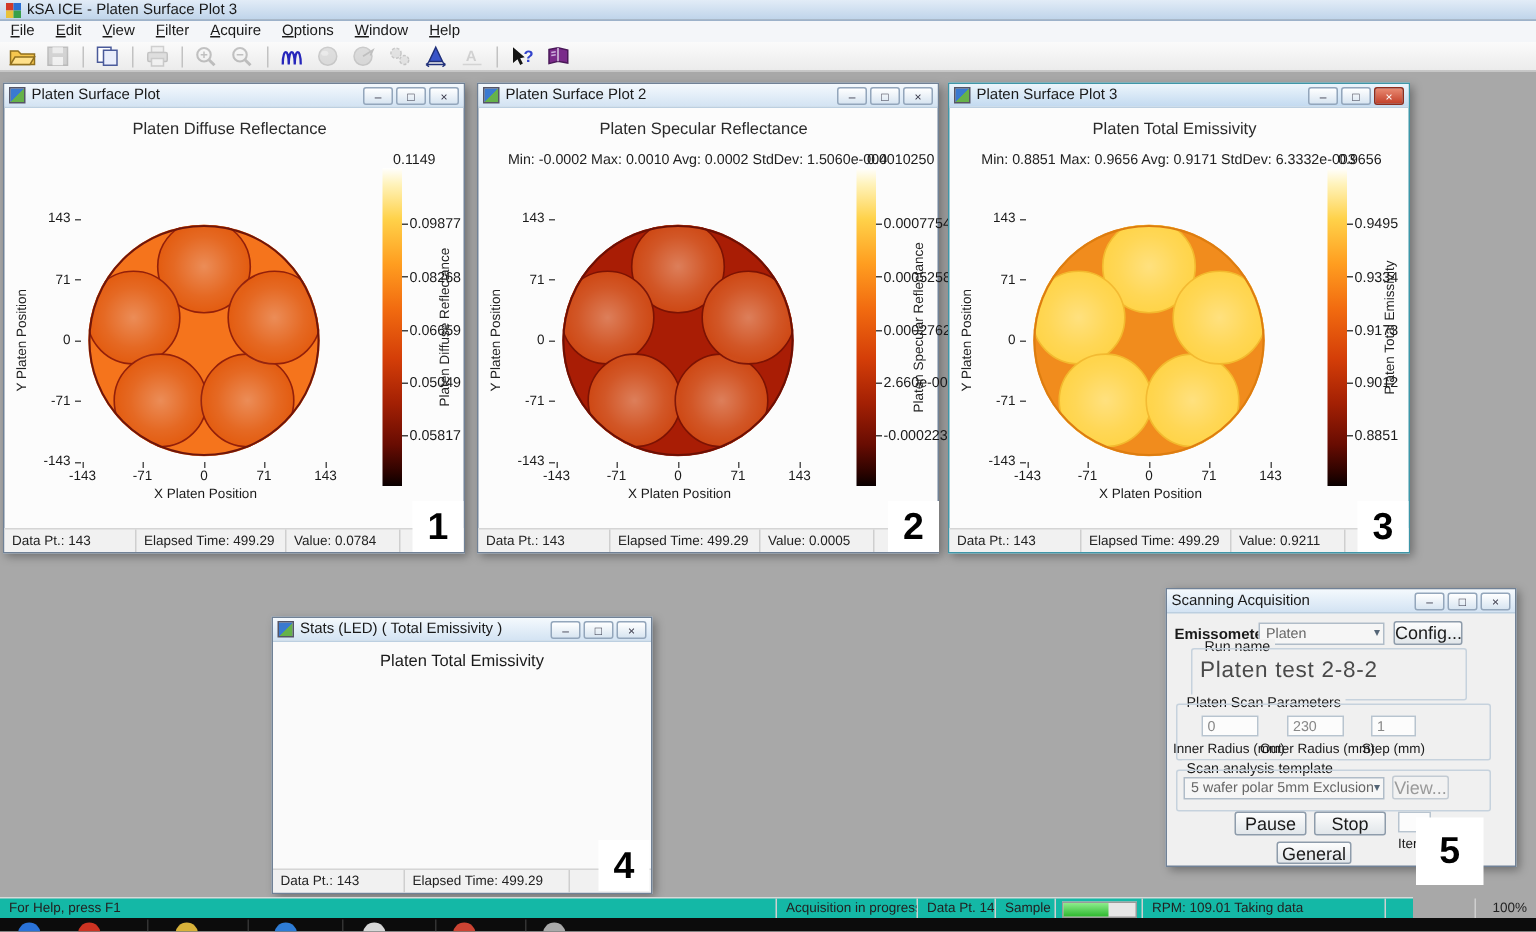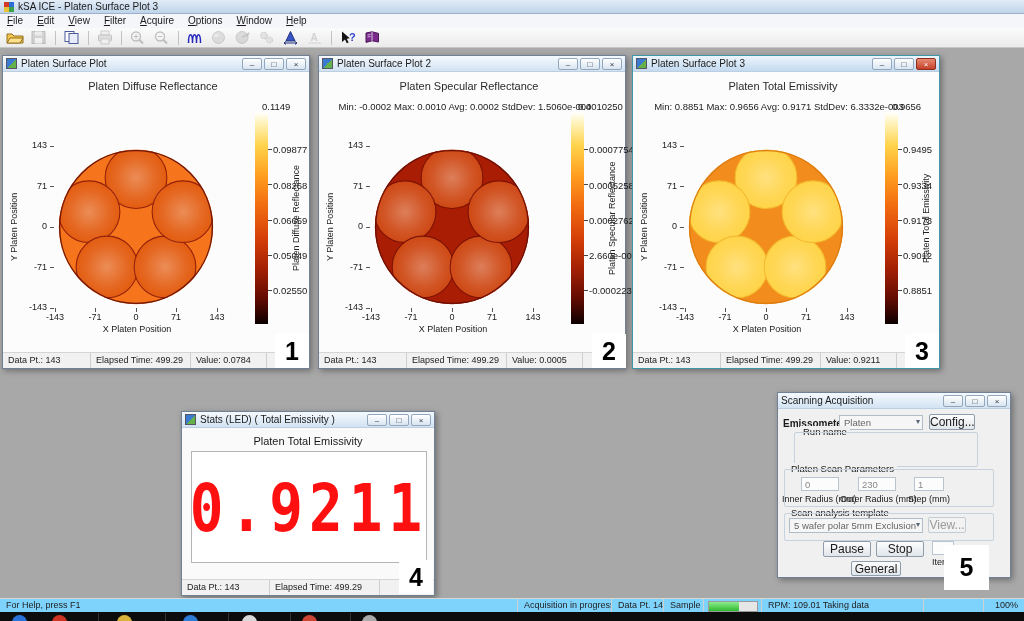--- a/index.html
+++ b/index.html
@@ -13,21 +13,21 @@
   #menubar{position:absolute;left:0;top:14px;width:1024px;height:14px;background:#f4f6f9;
     display:flex;align-items:center;font-size:10px;}
   #menubar .mi{padding:0 7px;height:14px;line-height:14px;}
   #menubar .mi:first-letter{text-decoration:underline;}
   #toolbar{position:absolute;left:0;top:28px;width:1024px;height:20px;
     background:linear-gradient(#fbfbfb,#ebebeb);border-bottom:1px solid #c6c6c6;
     display:flex;align-items:center;padding-left:4px;gap:2px;box-sizing:border-box;}
   .tbtn{width:22px;height:17px;display:flex;align-items:center;justify-content:center;}
   .tbtn.dis{opacity:.38;filter:grayscale(100%);}
   .tsep{width:1px;height:14px;background:#c2c2c2;margin:0 3px;}
-  #mainstatus{position:absolute;left:0;top:598px;width:1024px;height:14px;background:#7dd3fc;
+  #mainstatus{position:absolute;left:0;top:598px;width:942px;height:14px;background:#14b8a6;
     border-top:1px solid #d8d8d8;font-size:9px;color:#222;box-sizing:border-box;}
   #mainstatus .seg{position:absolute;top:0;height:13px;line-height:13px;padding:0 6px;
     border-right:1px solid #cfcfcf;white-space:nowrap;overflow:hidden;box-sizing:border-box;}
   .pframe{position:absolute;left:4px;top:2px;width:48px;height:9px;border:1px solid #9a9a9a;background:#e6e6e6;}
   .pfill{height:100%;background:linear-gradient(#8cec8c,#2fb92f);}
   #taskbar{position:absolute;left:0;top:612px;width:1024px;height:9px;background:#0c0c0c;overflow:hidden;}
   .tico{position:absolute;top:3px;width:15px;height:15px;border-radius:50%;}
   .tbsep{position:absolute;top:1px;width:1px;height:8px;background:#333;}
 
   
@@ -286,21 +286,21 @@
       </g>
       <circle r="99" fill="none" stroke-width="1.8" stroke="#70160a"></circle>
     </svg>
   </div>
   <div class="cbar"></div>
   <span class="cbtop">0.1149</span>
   <span class="cbt" style="top:88px">0.09877</span>
   <span class="cbt" style="top:124px">0.08268</span>
   <span class="cbt" style="top:159px">0.06659</span>
   <span class="cbt" style="top:194px">0.05049</span>
-  <span class="cbt" style="top:229px">0.02550</span>
+  <span class="cbt" style="top:229px">0.05817</span>
   <i class="cbm" style="top:93px"></i>
     <i class="cbm" style="top:128px"></i>
     <i class="cbm" style="top:164px"></i>
     <i class="cbm" style="top:199px"></i>
     <i class="cbm" style="top:234px"></i>
   <div class="cblab vtext">Platen Diffuse Reflectance</div>
   <div class="wstatus">
     <span class="ws" style="width:88px">Data Pt.: 143</span>
     <span class="ws" style="width:100px">Elapsed Time: 499.29</span>
     <span class="ws" style="width:76px">Value: 0.0784</span>
@@ -458,23 +458,20 @@
   <div class="tbar">
     <span class="wicon"></span>
     <span class="wtitle">Stats (LED) ( Total Emissivity )</span>
     <span class="wbtns">
       <span class="wb">–</span>
       <span class="wb">□</span>
       <span class="wb">×</span>
     </span>
   </div>
   <div class="heading">Platen Total Emissivity</div>
-  <div id="ledbox">
-    <span id="ledval" style="color: rgb(255, 16, 16);">0.9211</span>
-  </div>
   <div class="wstatus">
     <span class="ws" style="width:88px">Data Pt.: 143</span>
     <span class="ws" style="width:110px">Elapsed Time: 499.29</span>
     <span class="ws" style="flex:1;border-right:none"></span>
   </div>
 </div>
 
 <div class="win" id="scanwin">
   <div class="tbar">
     <span class="wtitle">Scanning Acquisition</span>
@@ -483,20 +480,21 @@
       <span class="wb">□</span>
       <span class="wb">×</span>
     </span>
   </div>
   <span class="lbl" style="left:5px;top:25px;font-weight:bold">Emissometer:</span>
   <div class="combo" style="left:61px;top:22px;width:84px;height:15px">Platen</div>
   <div class="btn" style="left:151px;top:21px;width:46px;height:16px;line-height:15px">Config...</div>
 
   <span class="glabel" style="left:22px;top:33px">Run name</span>
   <div class="gbox" style="left:16px;top:39px;width:182px;height:33px"></div>
+  <div id="runname">Platen test 2-8-2</div>
 
   <span class="glabel" style="left:10px;top:70px">Platen Scan Parameters</span>
   <div class="gbox" style="left:6px;top:76px;width:208px;height:36px"></div>
   <div class="textbox dis" style="left:23px;top:84px;width:38px;height:14px">0</div>
   <div class="textbox dis" style="left:80px;top:84px;width:38px;height:14px">230</div>
   <div class="textbox dis" style="left:136px;top:84px;width:30px;height:14px">1</div>
   <span class="slbl" style="left:4px;top:101px">Inner Radius (mm)</span>
   <span class="slbl" style="left:62px;top:101px">Outer Radius (mm)</span>
   <span class="slbl" style="left:130px;top:101px">Step (mm)</span>
 

